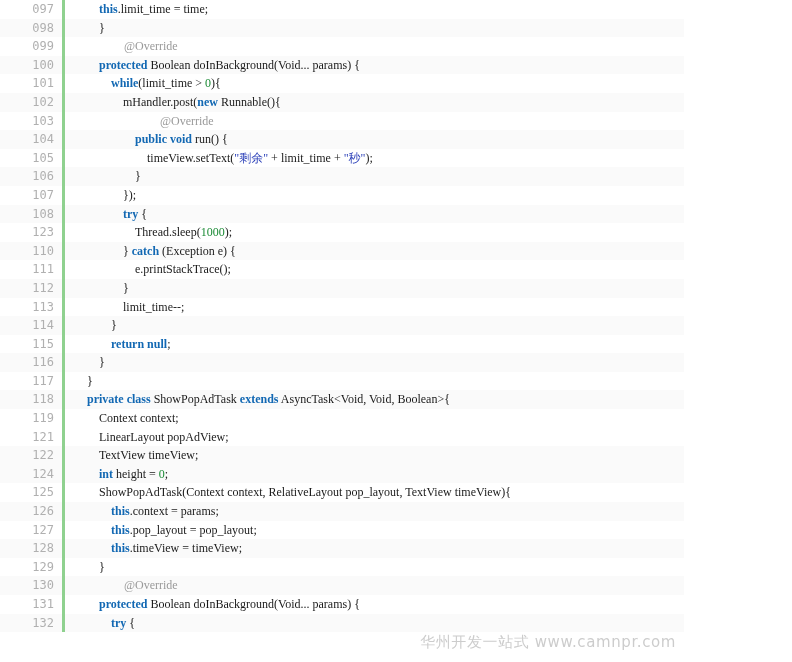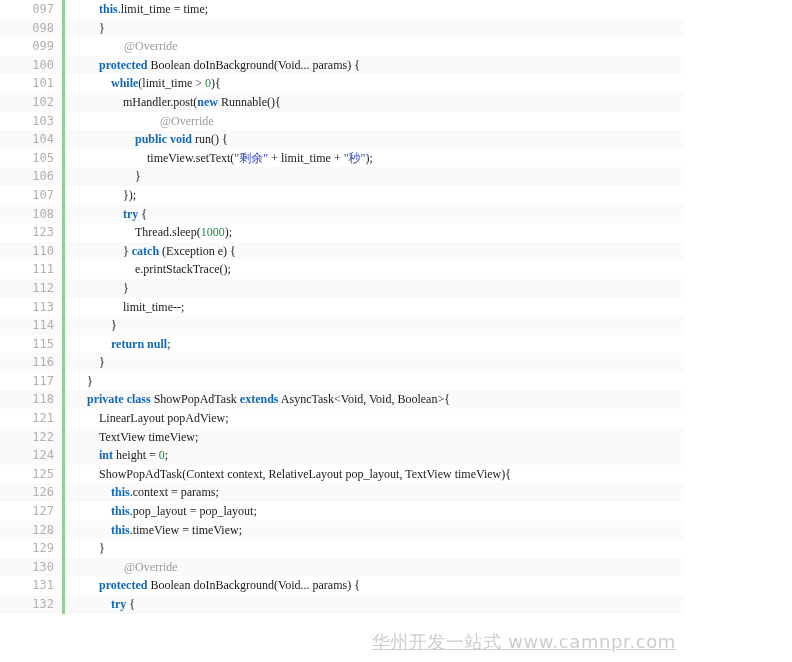--- a/index.html
+++ b/index.html
@@ -54,27 +54,26 @@
   .tok-kw { color: #1268b3; font-weight: bold; }
   .tok-str { color: #2a3fb8; }
   .tok-num { color: #1a8a34; }
   .tok-ann { color: #9a9a9a; margin-left: 25px; }
   .tok-plain { color: #1a1a1a; }
   #watermark {
     position: absolute;
     right: 8px;
     bottom: 10px;
     font-family: "DejaVu Sans", "Liberation Sans", sans-serif;
-    font-size: 18px;
+    font-size: 15px;
     color: #b9b9b9;
     opacity: 0.72;
     letter-spacing: 0.6px;
     white-space: nowrap;
     pointer-events: none;
-    text-decoration: underline;
   }
 </style>
 </head>
 <body>
 
 <div id="viewer">
   <table class="code-table">
     <tbody id="code-body">
         <tr class="code-row odd">
           <td class="gutter-cell">097</td>
@@ -158,20 +157,24 @@
         </tr>
         <tr class="code-row odd">
           <td class="gutter-cell">117</td>
           <td class="code-cell"><span class="tok-plain">    }</span></td>
         </tr>
         <tr class="code-row even">
           <td class="gutter-cell">118</td>
           <td class="code-cell"><span class="tok-plain">    </span><span class="tok-kw">private</span><span class="tok-plain"> </span><span class="tok-kw">class</span><span class="tok-plain"> ShowPopAdTask </span><span class="tok-kw">extends</span><span class="tok-plain"> AsyncTask&lt;Void, Void, Boolean&gt;{</span></td>
         </tr>
         <tr class="code-row odd">
+          <td class="gutter-cell">119</td>
+          <td class="code-cell"><span class="tok-plain">        Context context;</span></td>
+        </tr>
+        <tr class="code-row odd">
           <td class="gutter-cell">121</td>
           <td class="code-cell"><span class="tok-plain">        LinearLayout popAdView;</span></td>
         </tr>
         <tr class="code-row even">
           <td class="gutter-cell">122</td>
           <td class="code-cell"><span class="tok-plain">        TextView timeView;</span></td>
         </tr>
         <tr class="code-row even">
           <td class="gutter-cell">124</td>
           <td class="code-cell"><span class="tok-plain">        </span><span class="tok-kw">int</span><span class="tok-plain"> height = </span><span class="tok-num">0</span><span class="tok-plain">;</span></td>

